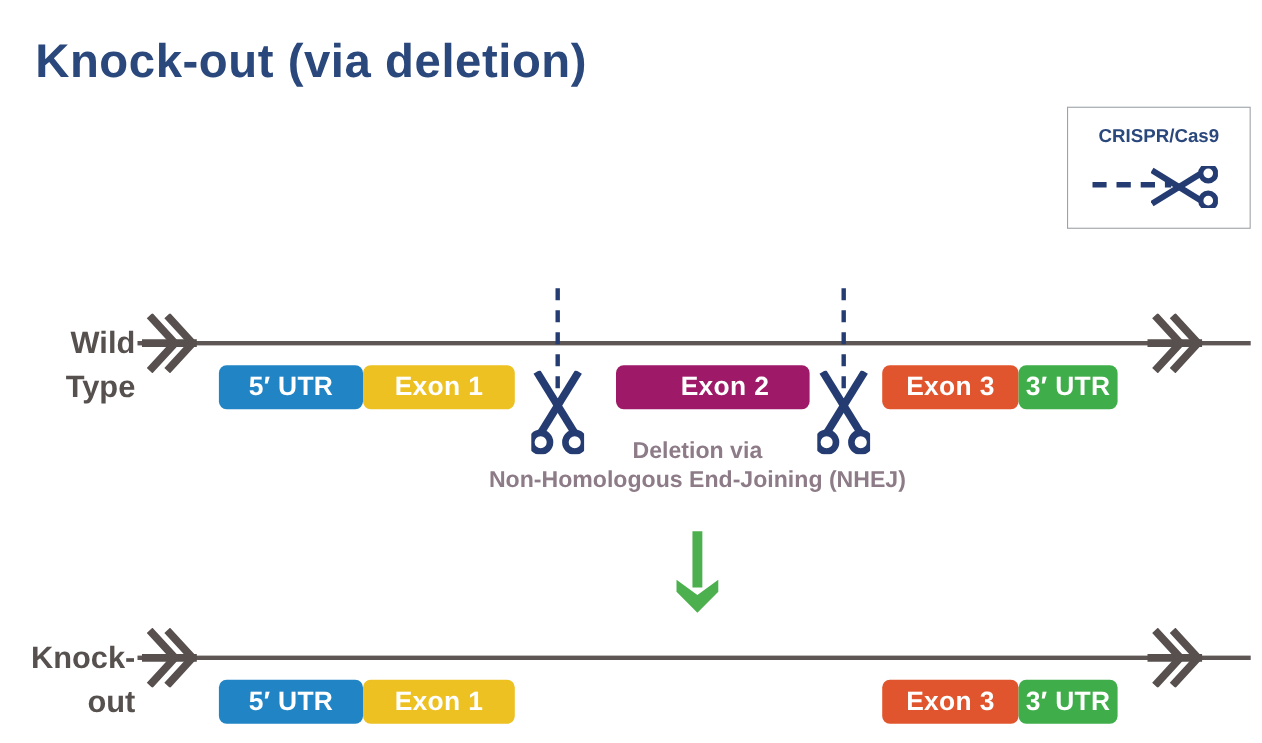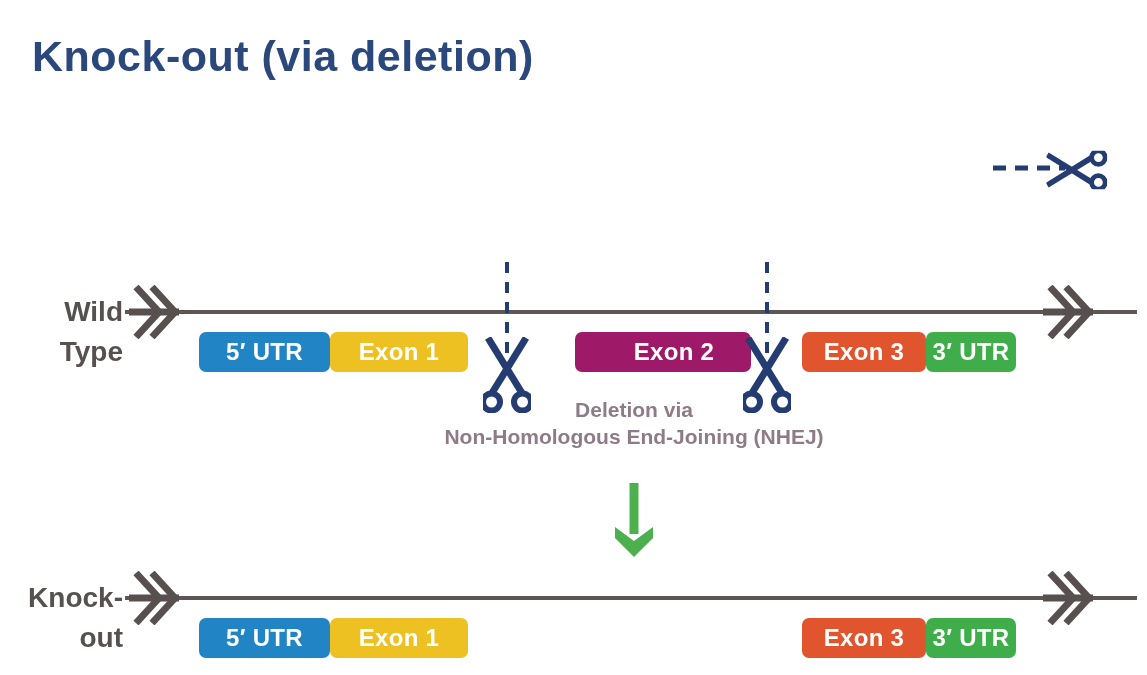--- a/index.html
+++ b/index.html
@@ -64,20 +64,23 @@
   
   .down-arrow{position:absolute;left:614px;top:482px;}
 </style>
 </head>
 <body>
 
 <div class="canvas">
 
   <h1 class="title">Knock-out (via deletion)</h1>
 
+  <div class="legend">
+    <div class="legend-label">CRISPR/Cas9</div>
+  </div>
   <svg class="legend-dash" width="72" height="6" viewBox="0 0 72 6">
     <line x1="0" y1="3" x2="72" y2="3" stroke="var(--navy)" stroke-width="5" stroke-dasharray="13 9"></line>
   </svg>
   <div class="legend-scissors"><svg class="scissors" width="48" height="76" viewBox="0 0 48 76">
      <g fill="none" stroke="var(--navy)">
        <line x1="5" y1="1" x2="39" y2="56" stroke-width="7"></line>
        <line x1="43" y1="1" x2="9" y2="56" stroke-width="7"></line>
        <circle cx="39.5" cy="65" r="8.5" stroke-width="6"></circle>
        <circle cx="8.5" cy="65" r="8.5" stroke-width="6"></circle>
      </g>
@@ -96,21 +99,21 @@
     <svg class="chev chev-right" width="50" height="54" viewBox="0 0 50 54">
       <g fill="none" stroke="var(--chevron)" stroke-width="7">
         <line x1="0" y1="27" x2="50" y2="27"></line>
         <polyline points="7,2 30,27 7,52"></polyline>
         <polyline points="23,2 46,27 23,52"></polyline>
       </g>
     </svg>
     <div>
         <div class="seg" style="left: 199px; width: 131px; background: rgb(33, 133, 197);">5′ UTR</div>
         <div class="seg" style="left: 330px; width: 138px; background: rgb(237, 193, 34);">Exon 1</div>
-        <div class="seg" style="left: 575px; width: 176px; background: rgb(158, 26, 104); padding-left: 22px;">Exon 2</div>
+        <div class="seg" style="left: 560px; width: 176px; background: rgb(158, 26, 104); padding-left: 22px;">Exon 2</div>
         <div class="seg" style="left: 802px; width: 124px; background: rgb(224, 85, 45);">Exon 3</div>
         <div class="seg" style="left: 926px; width: 90px; background: rgb(63, 174, 74);">3′ UTR</div>
       </div>
   </div>
 
   <div>
       <div class="cut-site" style="left: 483px;">
         <svg class="cut-dash" width="48" height="122" viewBox="0 0 48 122">
        <line x1="24" y1="4" x2="24" y2="122" stroke="var(--navy)" stroke-width="4" stroke-dasharray="11 9"></line>
      </svg>

